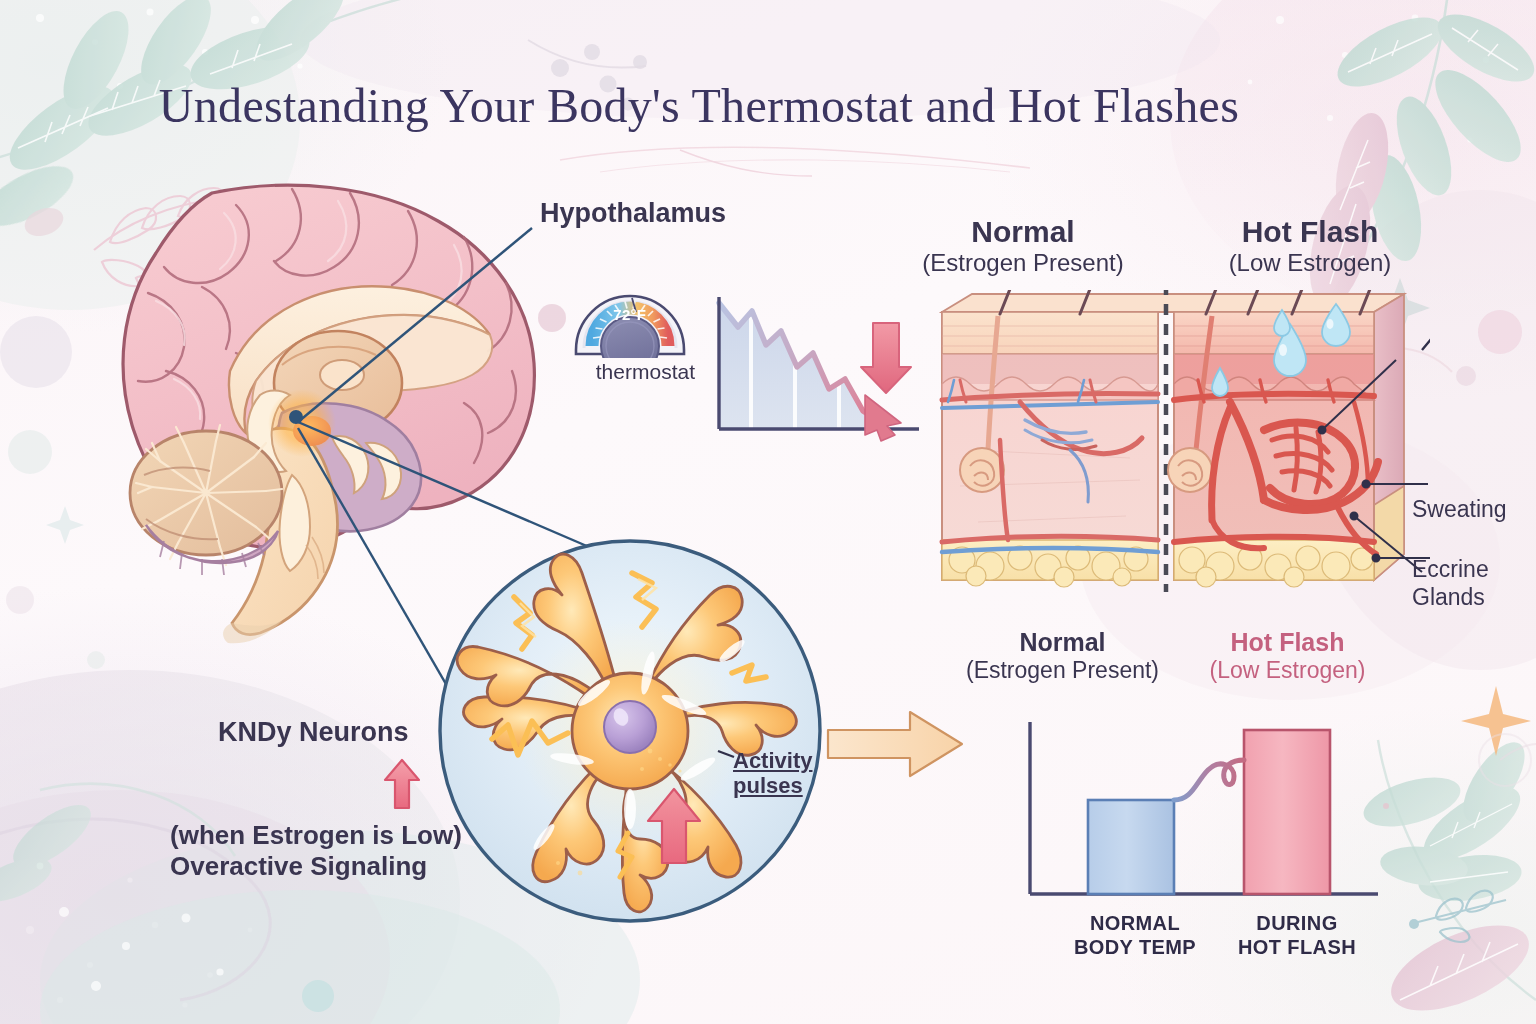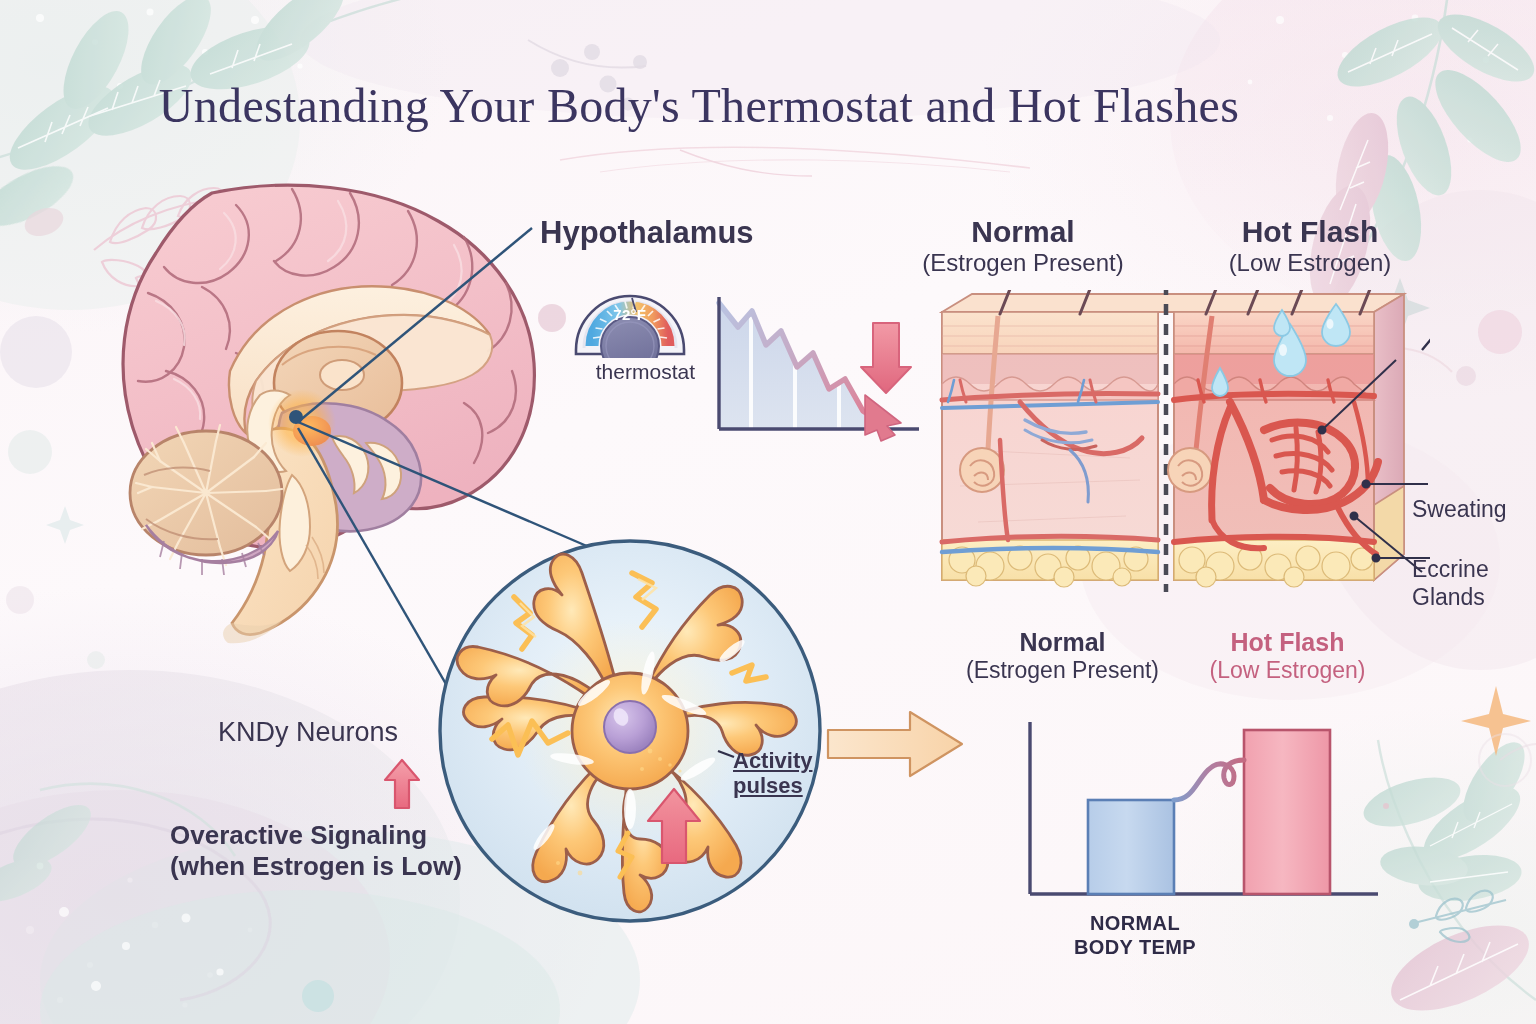--- a/index.html
+++ b/index.html
@@ -20,24 +20,24 @@
   .abs{position:absolute;}
   .bg-layer{position:absolute;left:0;top:0;width:1536px;height:1024px;pointer-events:none;}
 
   
   .title{
     position:absolute;left:0;top:78px;width:1364px;text-align:center;
     font-family:"Liberation Serif", serif;
     font-size:48px;color:#3b3560;letter-spacing:.3px;margin-left:17px;
   }
   .lbl{position:absolute;color:#3a3550;}
-  .hypo{left:540px;top:215px;font-size:31px;font-weight:bold;}
+  .hypo{left:540px;top:198px;font-size:27px;font-weight:bold;}
   .thermo-cap{left:565px;top:360px;width:130px;text-align:right;font-size:21px;}
   .dec-est{left:680px;top:452px;font-size:26px;font-weight:bold;}
-  .kndy{left:218px;top:717px;font-size:27px;font-weight:normal;}
+  .kndy{left:218px;top:717px;font-size:27px;font-weight:bold;}
   .overact{left:170px;top:820px;font-size:26px;font-weight:bold;line-height:1.18;}
   .act-pulse{left:733px;top:748px;font-size:22px;font-weight:bold;line-height:1.15;text-decoration:underline;}
 
   .hdr{position:absolute;text-align:center;color:#3a3550;}
   .hdr .h1{font-size:30px;font-weight:bold;line-height:1.12;}
   .hdr .h2{font-size:24px;line-height:1.2;}
   .hdr-normal{left:903px;top:215px;width:240px;}
   .hdr-hot{left:1190px;top:215px;width:240px;}
 
   .foot{position:absolute;text-align:center;}
@@ -773,22 +773,22 @@
   <svg class="abs" style="left:380px;top:756px;" width="44" height="56" viewBox="0 0 44 56">
     <defs>
       <linearGradient id="pinkUp" x1="0" y1="1" x2="0" y2="0">
         <stop offset="0%" stop-color="#e8697f"></stop>
           <stop offset="100%" stop-color="#f4a0ab"></stop>
       </linearGradient>
     </defs>
     <path d="M15,52 L15,24 L5,24 L22,4 L39,24 L29,24 L29,52 Z" fill="url(#pinkUp)" stroke="#d9566e" stroke-width="2.2" stroke-linejoin="round"></path>
   </svg>
   <div class="lbl overact">
+    <div>(when Estrogen is Low)</div>
     <div>Overactive Signaling</div>
-    <div>(when Estrogen is Low)</div>
   </div>
 
   <svg class="abs" style="left:826px;top:696px;" width="140" height="96" viewBox="0 0 140 96">
     <defs>
       <linearGradient id="peachArrow" x1="0" y1="0" x2="1" y2="0">
         <stop offset="0%" stop-color="#fbe6cd"></stop>
           <stop offset="100%" stop-color="#f8d3a8"></stop>
       </linearGradient>
     </defs>
     <path d="M2,34 L84,34 L84,16 L136,48 L84,80 L84,62 L2,62 Z" fill="url(#peachArrow)" stroke="#cf9461" stroke-width="2.2" stroke-linejoin="round"></path>
@@ -819,14 +819,18 @@
     <rect x="78" y="88" width="86" height="94" fill="url(#blueBar)" stroke="#5b7fb5" stroke-width="2.6"></rect>
     <rect x="234" y="18" width="86" height="164" fill="url(#pinkBar)" stroke="#b8556c" stroke-width="2.6"></rect>
 
     <path d="M164,88 C182,88 186,70 198,58 C210,46 224,54 224,64 C224,74 216,76 214,66
              C212,54 222,48 234,48" fill="none" stroke="url(#waveGrad)" stroke-width="5" stroke-linecap="round"></path>
   </svg>
   <div class="barlbl barlbl-n">
     <div>NORMAL</div>
     <div>BODY TEMP</div>
   </div>
+  <div class="barlbl barlbl-h">
+    <div>DURING</div>
+    <div>HOT FLASH</div>
+  </div>
 
 </div>
 
 </body></html>

